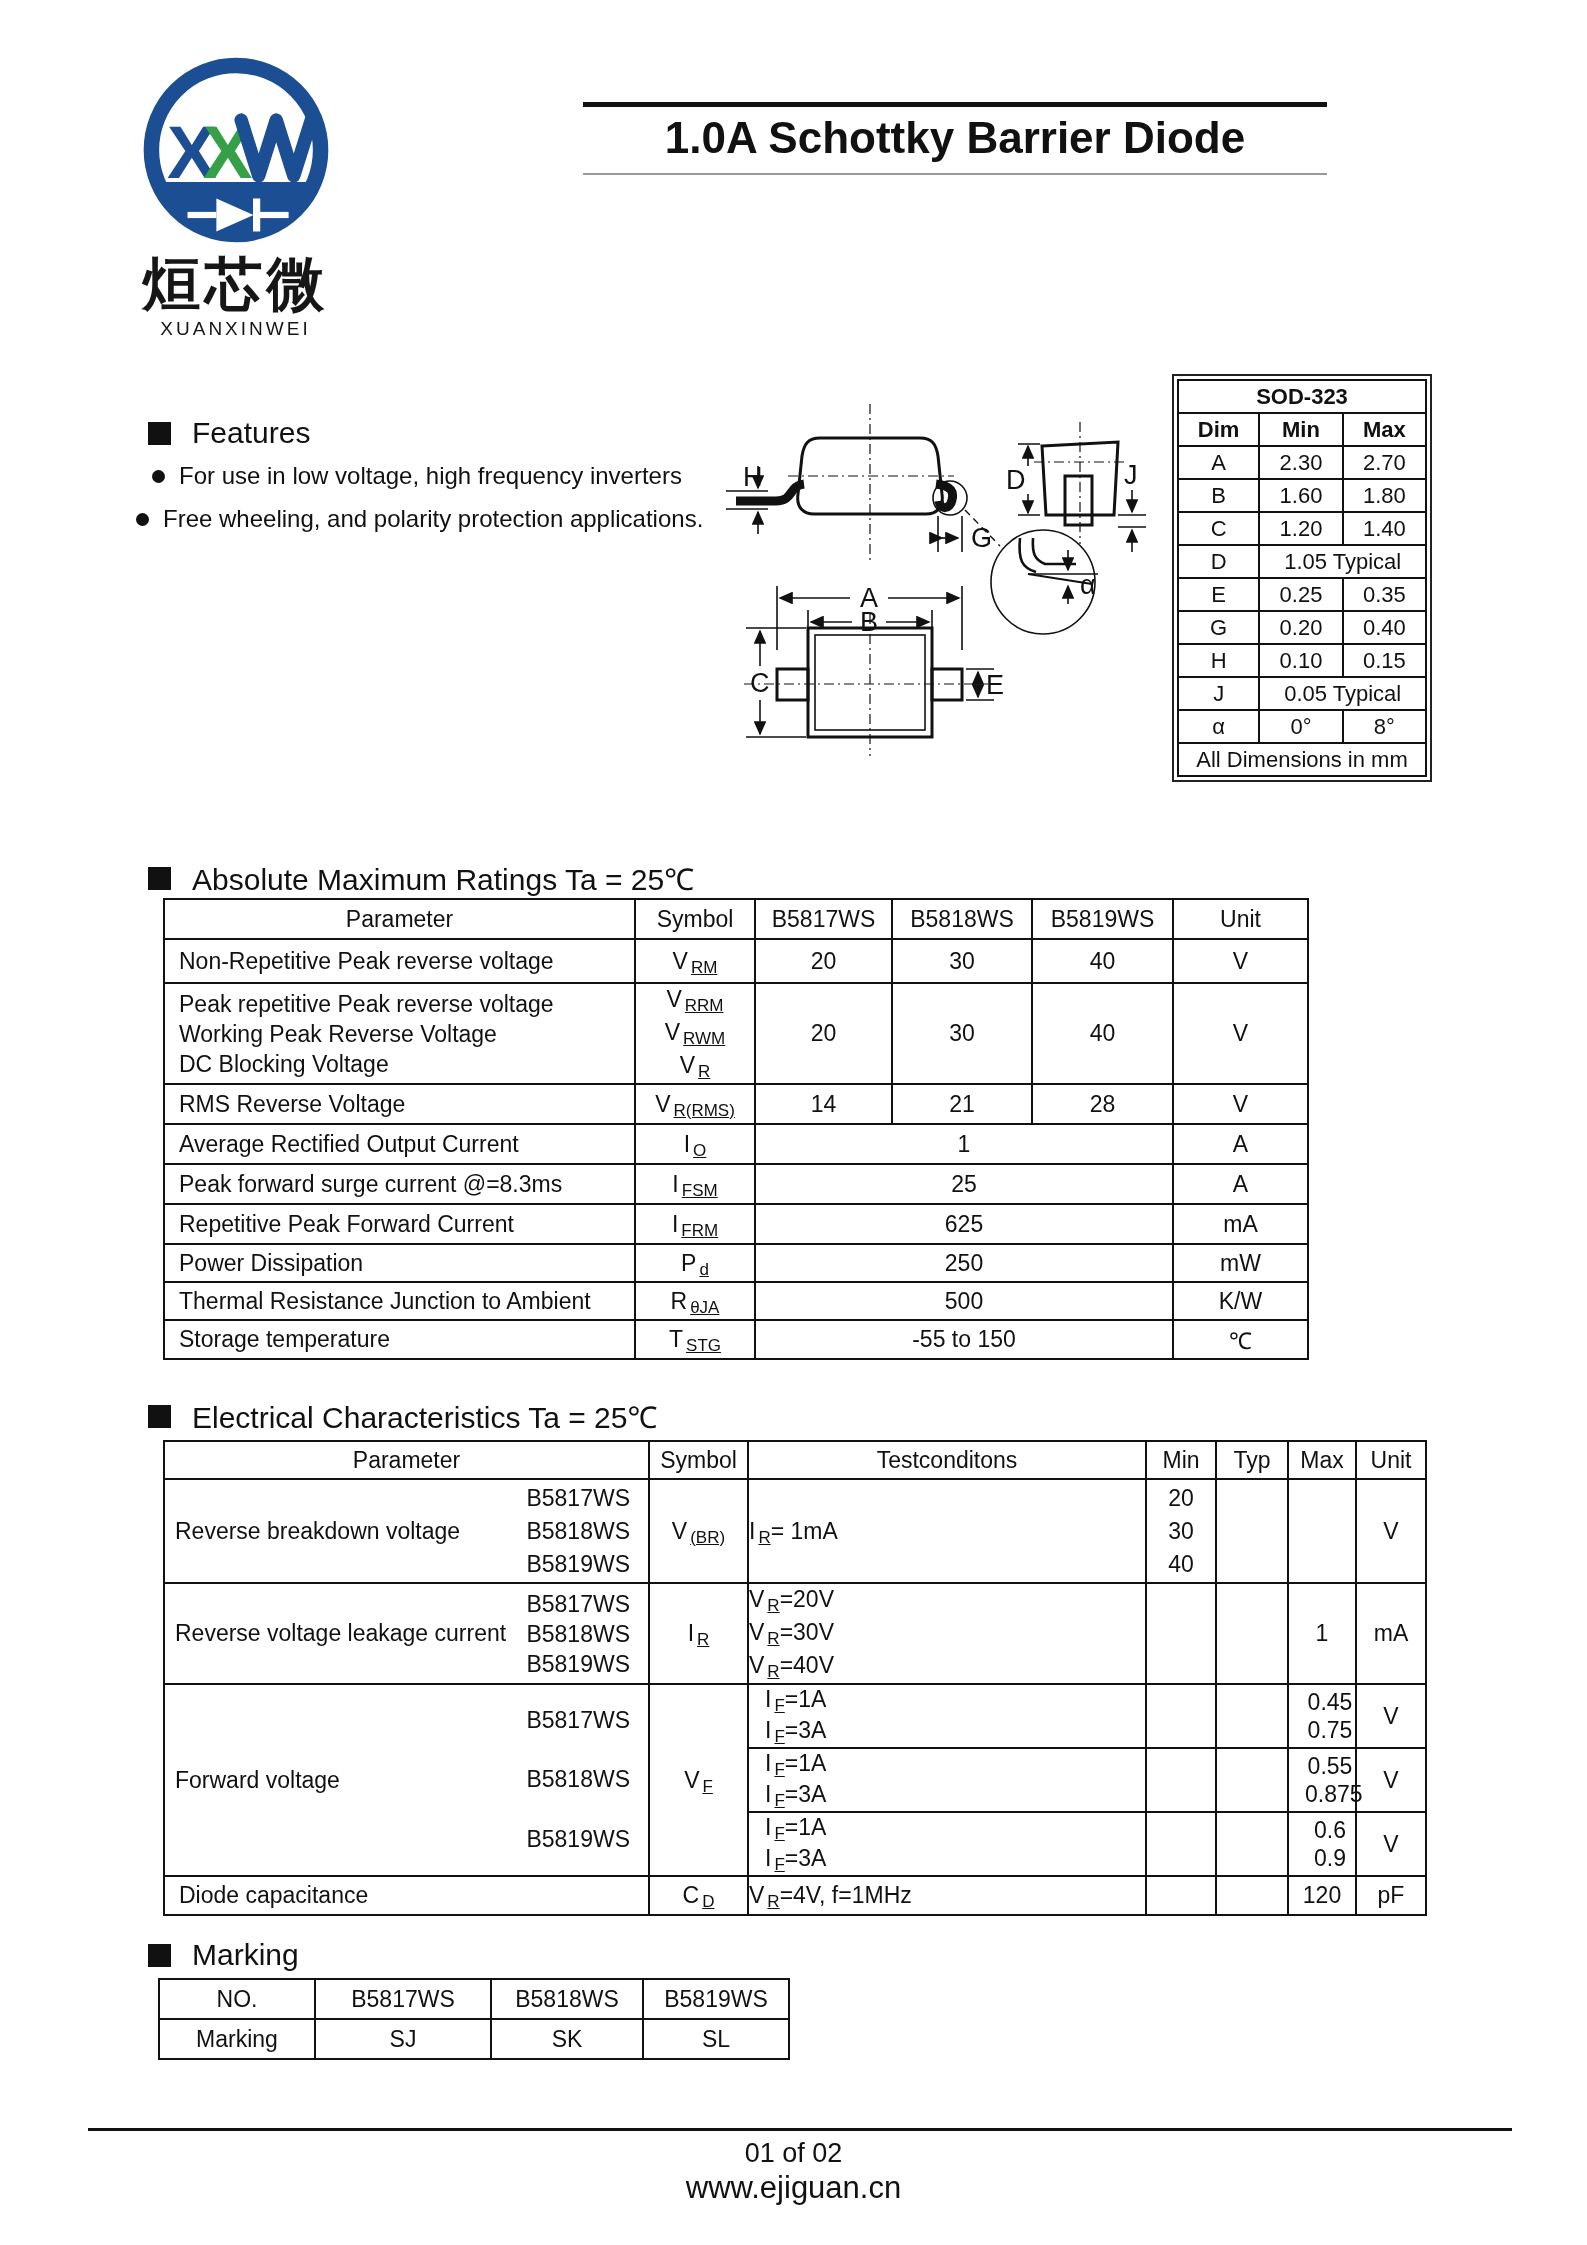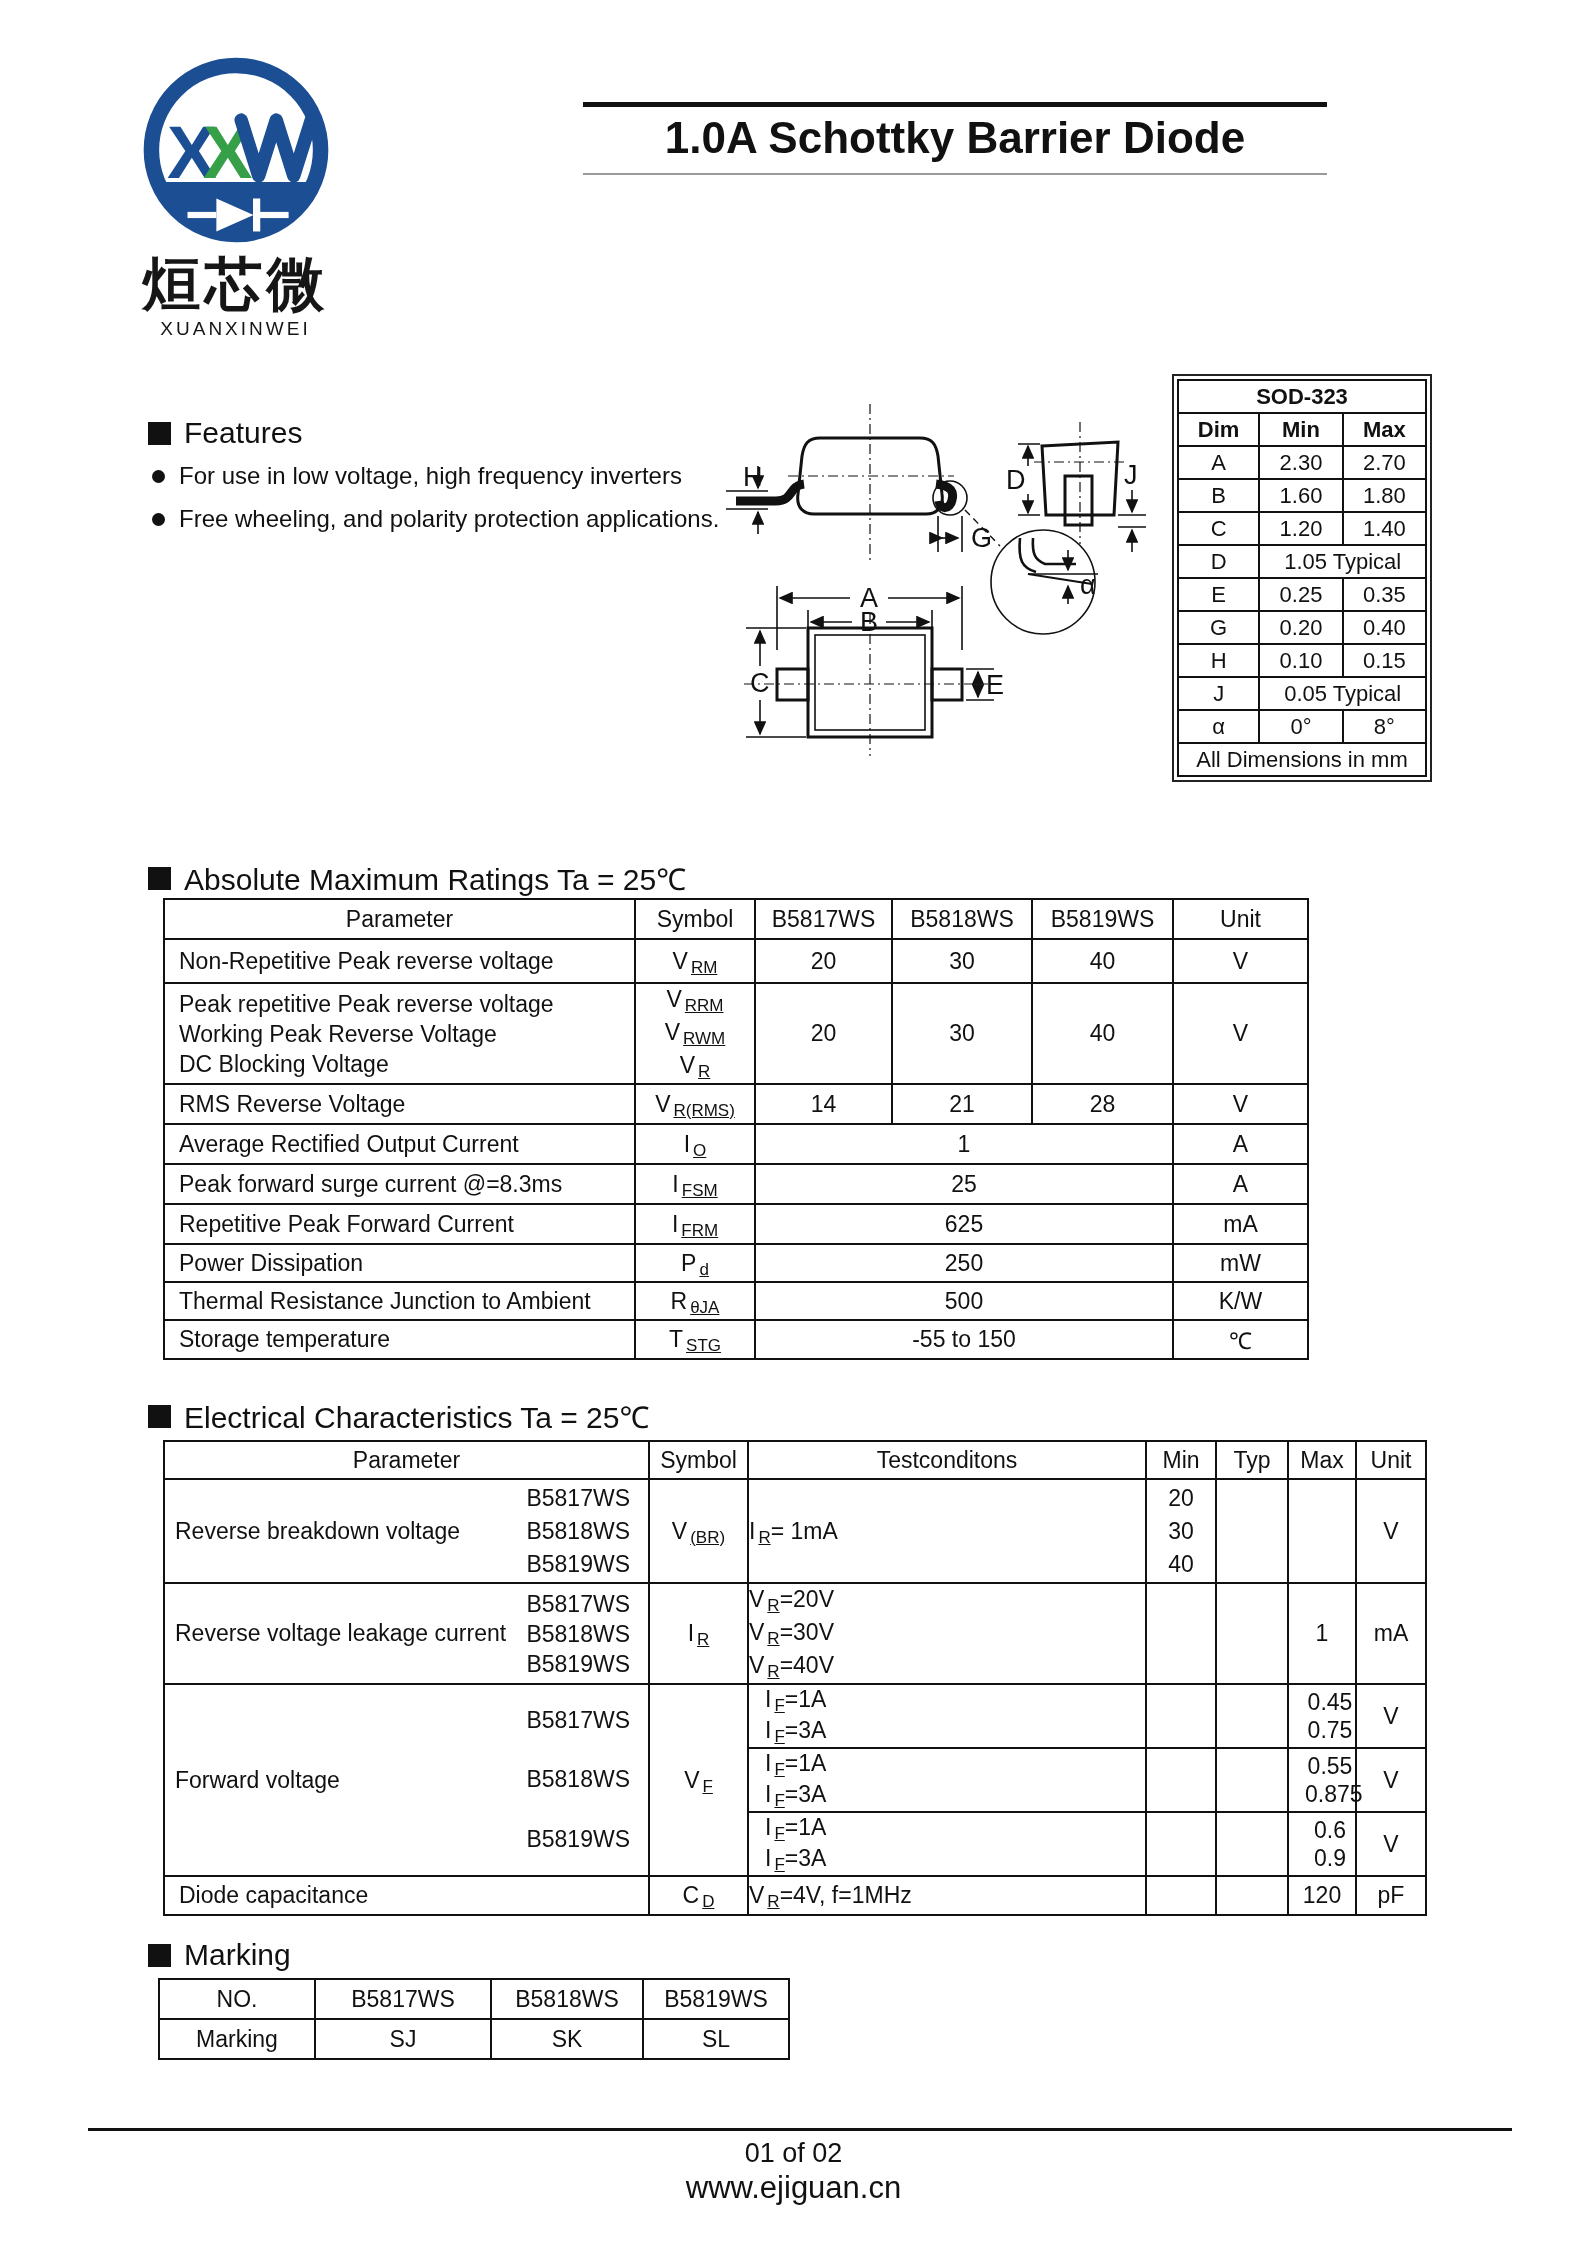--- a/index.html
+++ b/index.html
@@ -11,21 +11,21 @@
   .logo-cn{font-size:58px;font-weight:bold;letter-spacing:4px;line-height:64px;color:#161616;}
   .logo-en{font-size:19px;letter-spacing:3px;color:#161616;margin-top:2px;}
 
   .titleblock{position:absolute;left:575px;top:92px;width:760px;text-align:center;}
   .ptitle{font-size:60px;font-weight:bold;letter-spacing:1px;}
   .rule1{height:5px;background:#111;margin:10px 8px 6px 8px;}
   .psub{font-size:44px;font-weight:bold;margin-top:4px;}
   .rule2{height:2px;background:#9a9a9a;margin:10px 8px 0 8px;}
 
   
-  .sec{position:absolute;display:flex;align-items:center;gap:13px;font-size:30px;}
+  .sec{position:absolute;display:flex;align-items:center;gap:21px;font-size:30px;}
   .sq{width:23px;height:23px;background:#111;flex:0 0 auto;}
 
   .feat{position:absolute;display:flex;align-items:center;gap:14px;font-size:24px;}
   .dot{width:13px;height:13px;border-radius:50%;background:#111;flex:0 0 auto;}
 
   
   .dimwrap{position:absolute;left:1172px;top:374px;width:250px;border:2px solid #222;padding:3px;background:#fff;}
   .dimt{border-collapse:collapse;width:100%;font-size:22px;table-layout:fixed;}
   .dimt td{border:2px solid #111;text-align:center;height:31px;padding:0;}
   .dimt .b{font-weight:bold;}
@@ -82,21 +82,21 @@
   </div>
 
   <div class="sec" style="left:148px;top:416px;">
     <span class="sq"></span>
     <span>Features</span>
   </div>
   <div class="feat" style="left:152px;top:462px;">
     <span class="dot"></span>
     <span>For use in low voltage, high frequency inverters</span>
   </div>
-  <div class="feat" style="left:152px;top:505px;">
+  <div class="feat" style="left:136px;top:505px;">
     <span class="dot"></span>
     <span>Free wheeling, and polarity protection applications.</span>
   </div>
 
   <svg style="position:absolute;left:688px;top:388px;" width="480" height="410" viewBox="0 0 480 410">
     <defs>
       <marker id="ah" markerWidth="9" markerHeight="8" refX="8" refY="4" orient="auto">
         <path d="M0,0 L9,4 L0,8 Z" fill="#111"></path>
       </marker>
     </defs>

